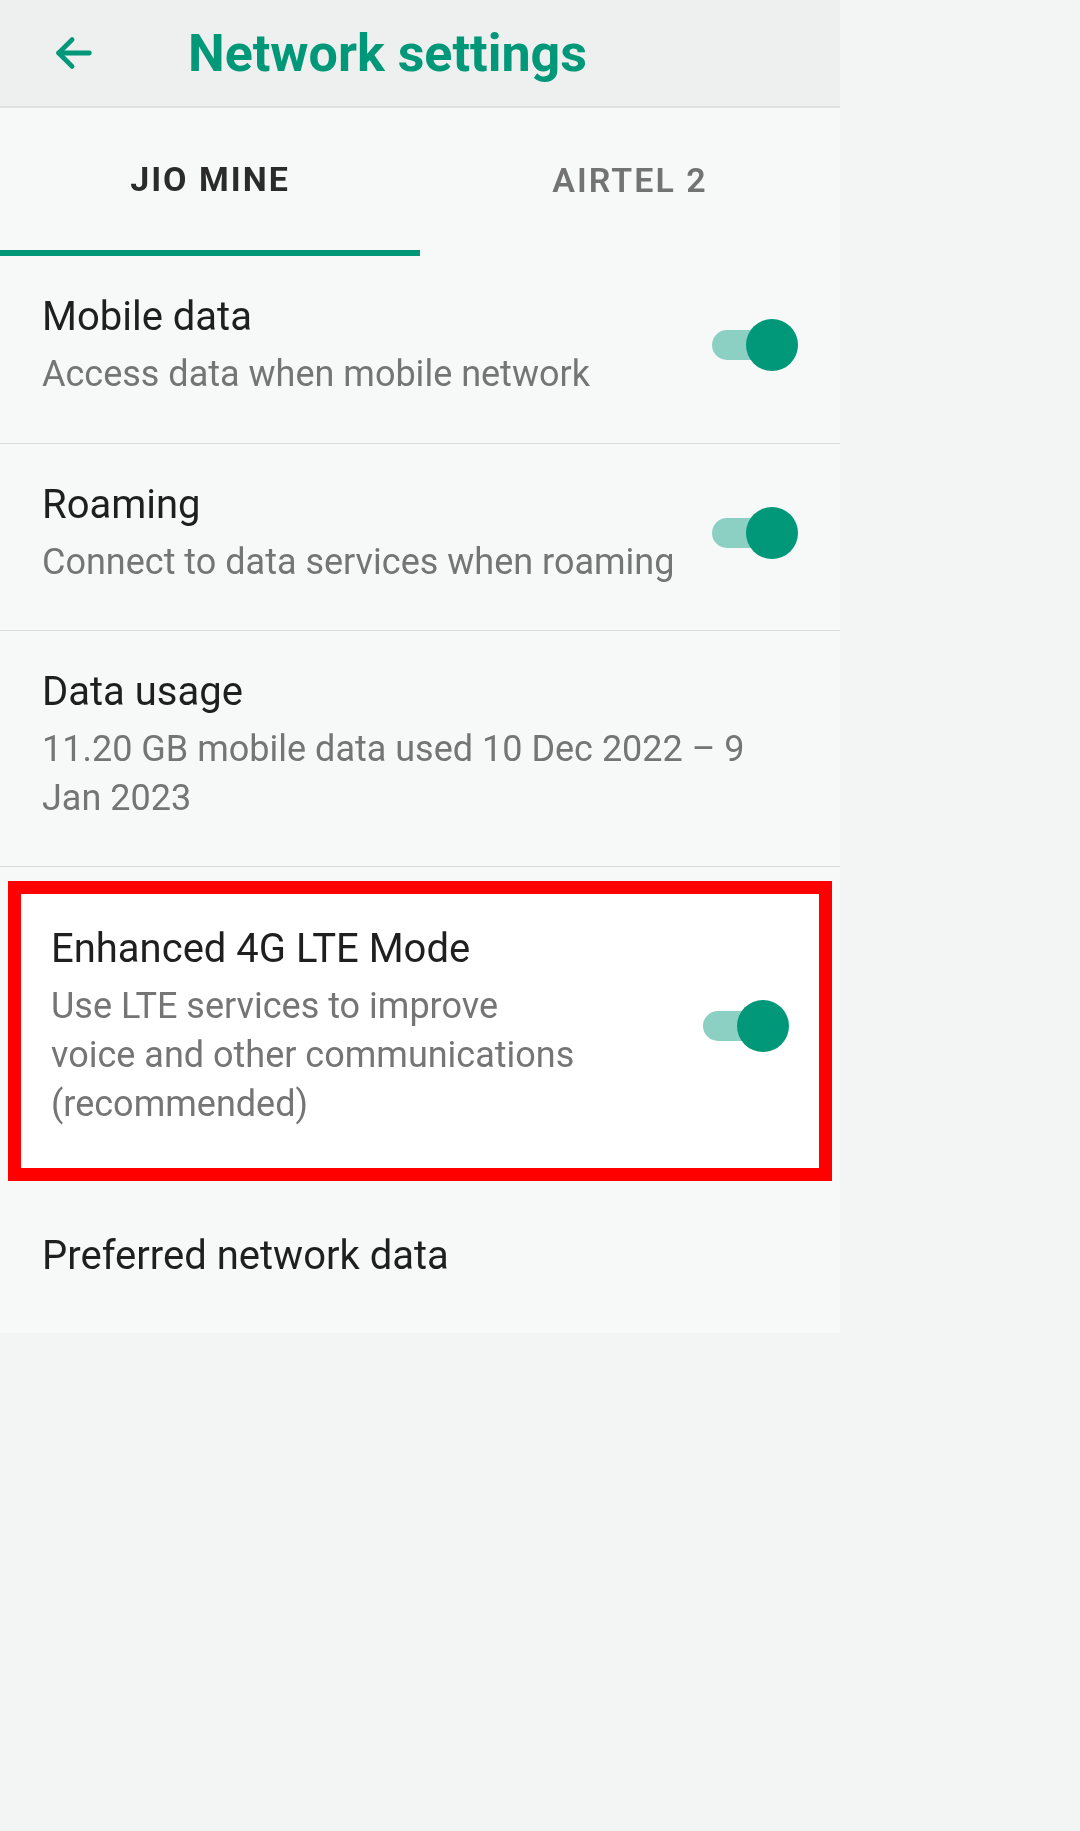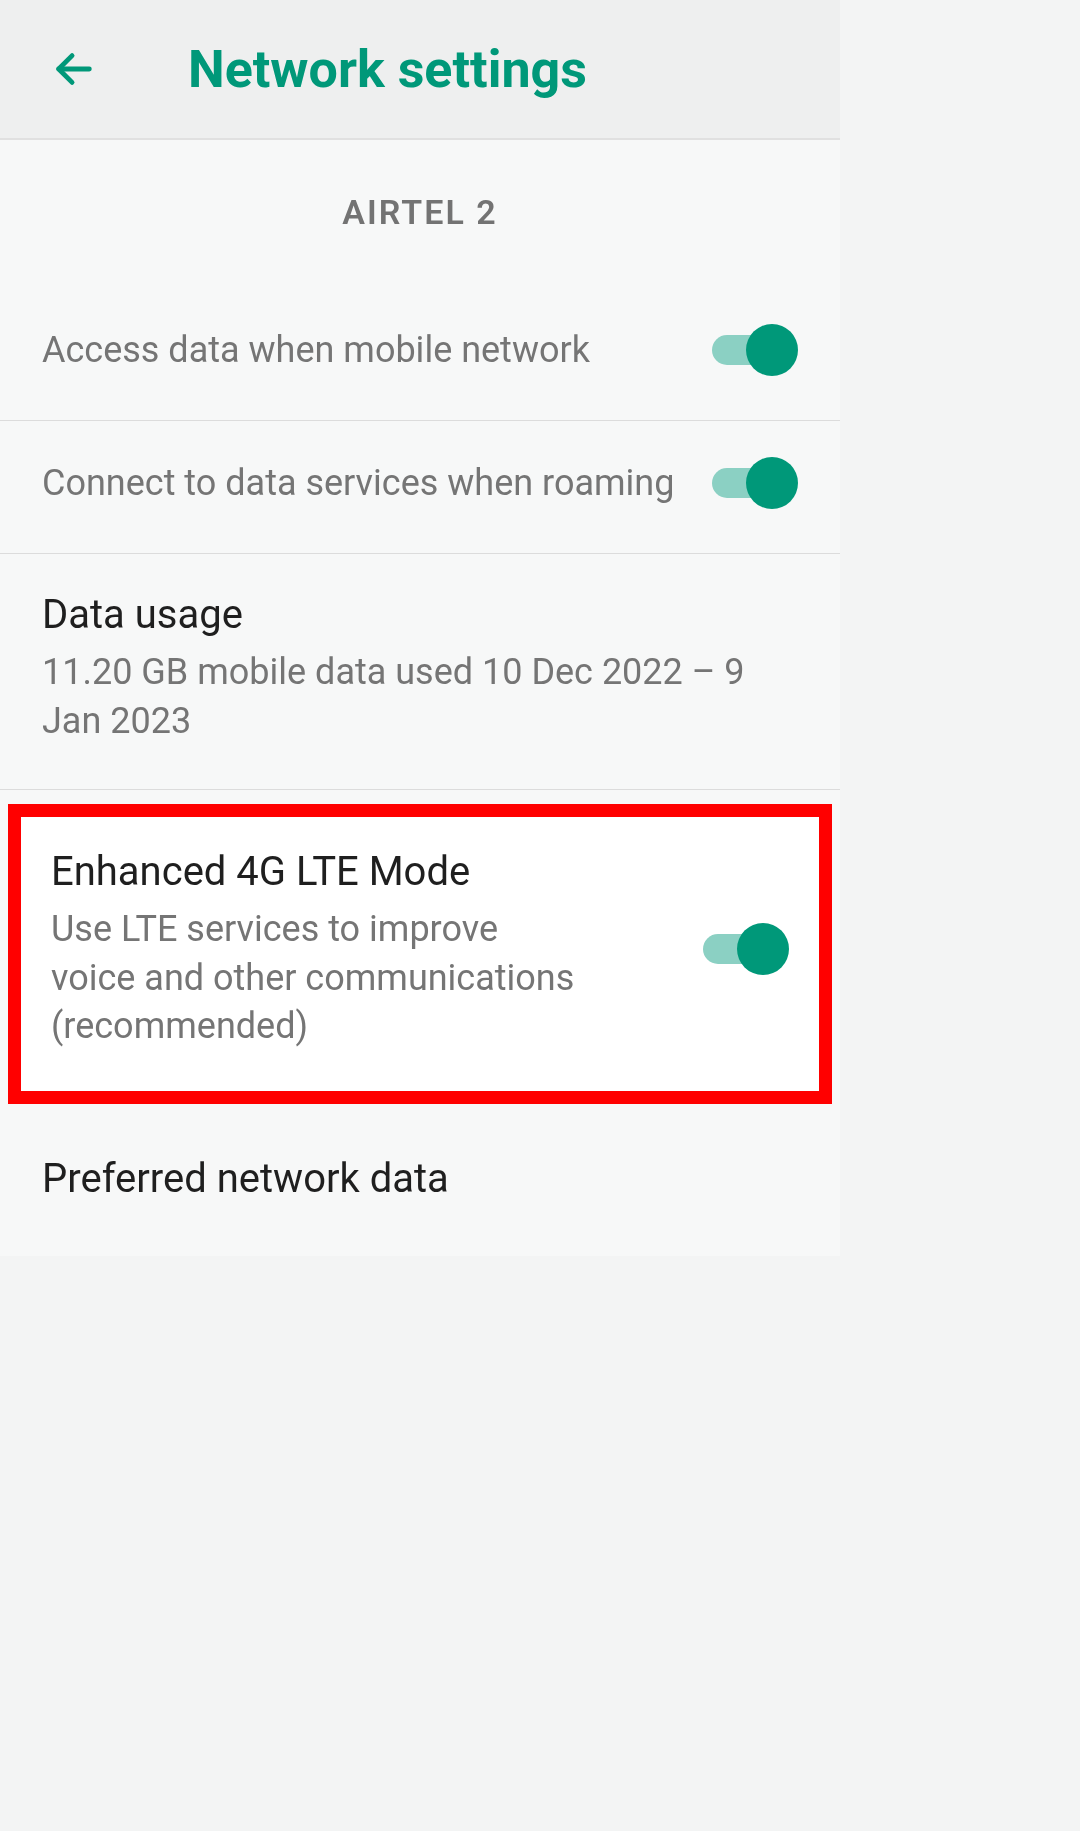--- a/index.html
+++ b/index.html
@@ -5,21 +5,21 @@
   * { box-sizing: border-box; margin: 0; padding: 0; }
   html, body {
     width: 840px;
     font-family: Roboto, "Helvetica Neue", Arial, sans-serif;
     background: #f3f4f4;
     color: #212121;
   }
   .header {
     display: flex;
     align-items: center;
-    height: 140px;
+    height: 108px;
     padding: 0 40px;
     background: #eeefef;
     border-bottom: 2px solid #e0e0e0;
   }
   .back-icon {
     width: 48px;
     height: 48px;
     display: flex;
     align-items: center;
     justify-content: center;
@@ -118,39 +118,44 @@
   <div class="back-icon">
     <svg width="46" height="46" viewBox="0 0 24 24" fill="none" stroke="#009879" stroke-width="2.5" stroke-linecap="round" stroke-linejoin="round">
       <line x1="20" y1="12" x2="4" y2="12"></line>
       <polyline points="11 5 4 12 11 19"></polyline>
     </svg>
   </div>
   <div class="header-title">Network settings</div>
 </div>
 
 <div class="tabs">
+  <div class="tab active">
+    <span>JIO MINE</span>
+  </div>
   <div class="tab">
     <span>AIRTEL 2</span>
   </div>
 </div>
 
 <div class="list">
 
   <div class="item">
     <div class="item-text">
+      <div class="item-title">Mobile data</div>
       <div class="item-sub">Access data when mobile network</div>
     </div>
     <div class="switch">
       <div class="switch-track"></div>
       <div class="switch-thumb"></div>
     </div>
   </div>
 
   <div class="item">
     <div class="item-text">
+      <div class="item-title">Roaming</div>
       <div class="item-sub">Connect to data services when roaming</div>
     </div>
     <div class="switch">
       <div class="switch-track"></div>
       <div class="switch-thumb"></div>
     </div>
   </div>
 
   <div class="item">
     <div class="item-text">

